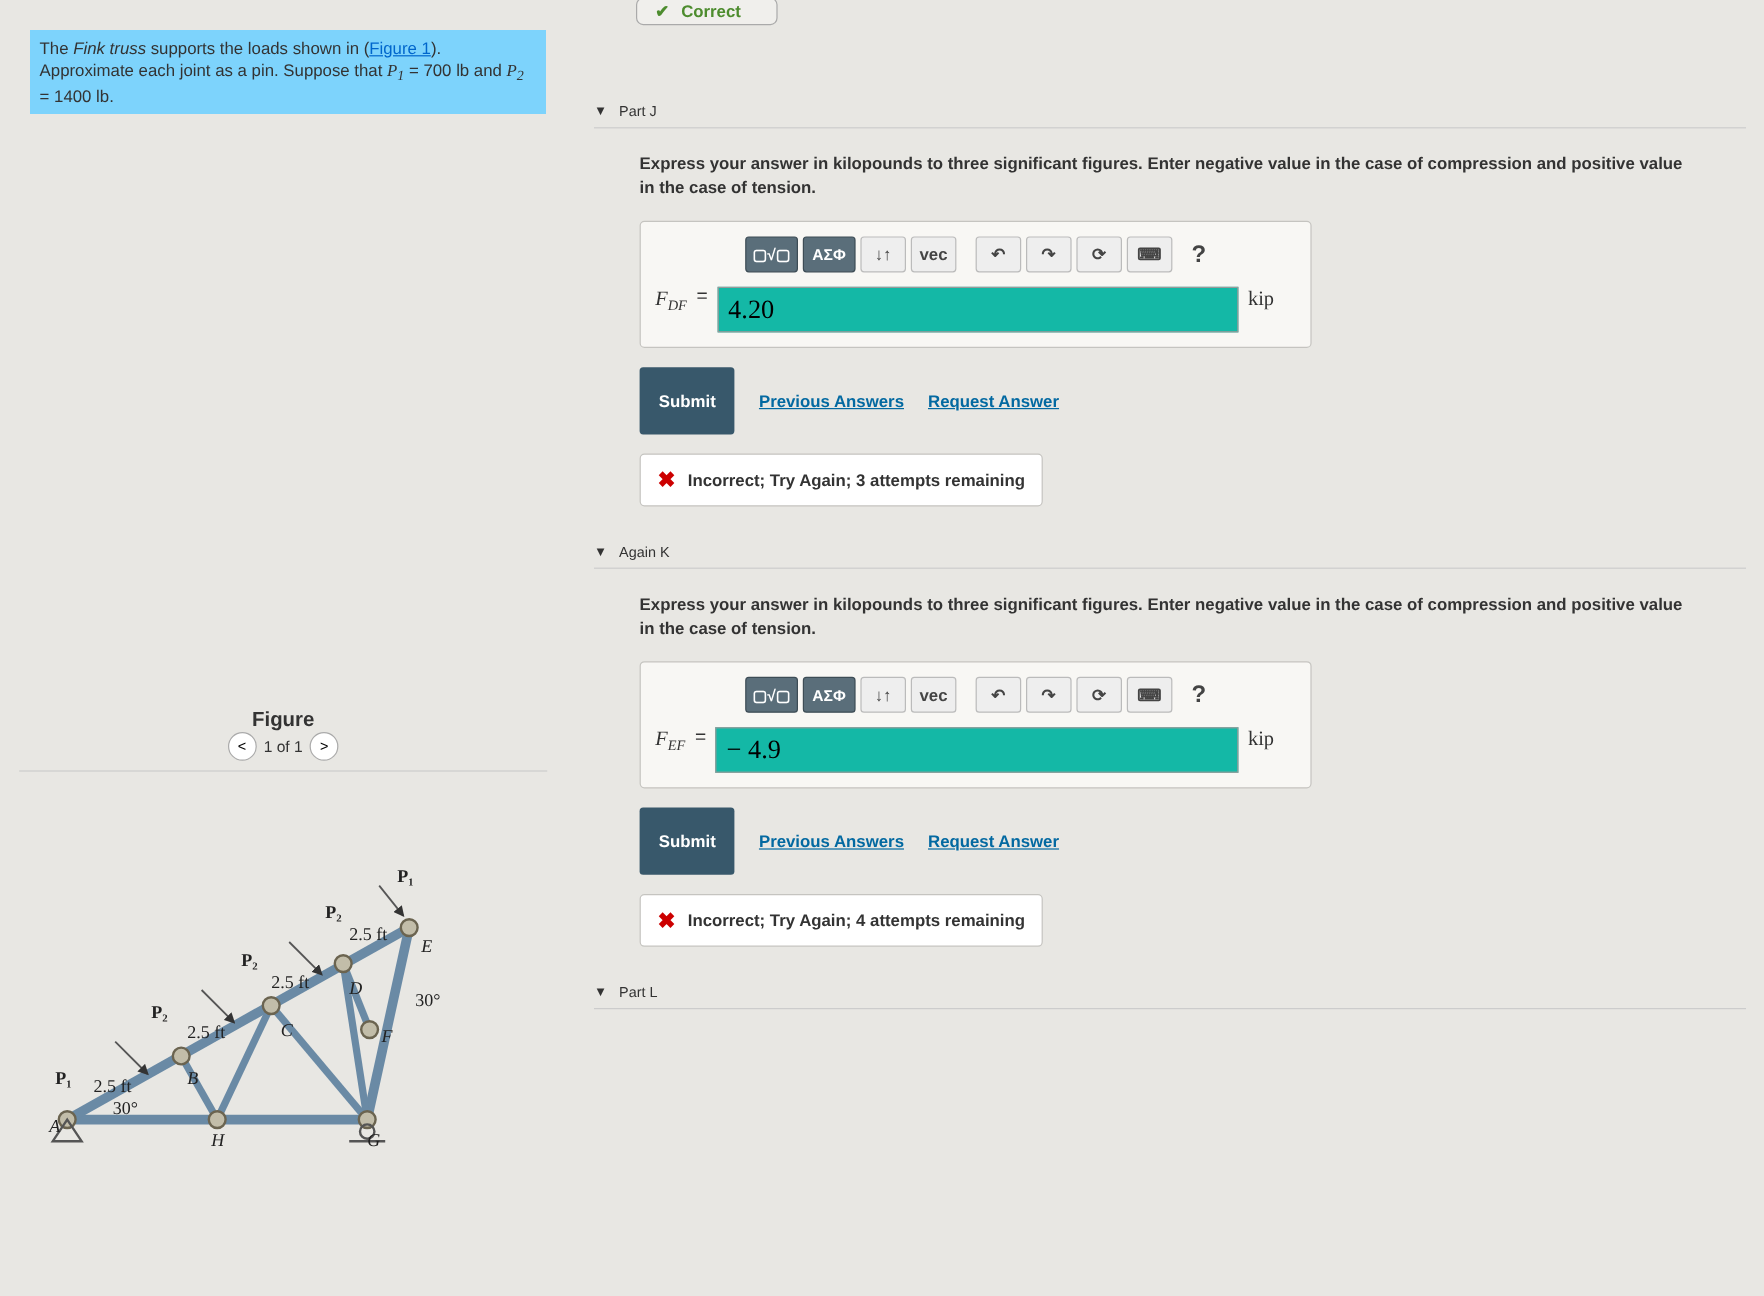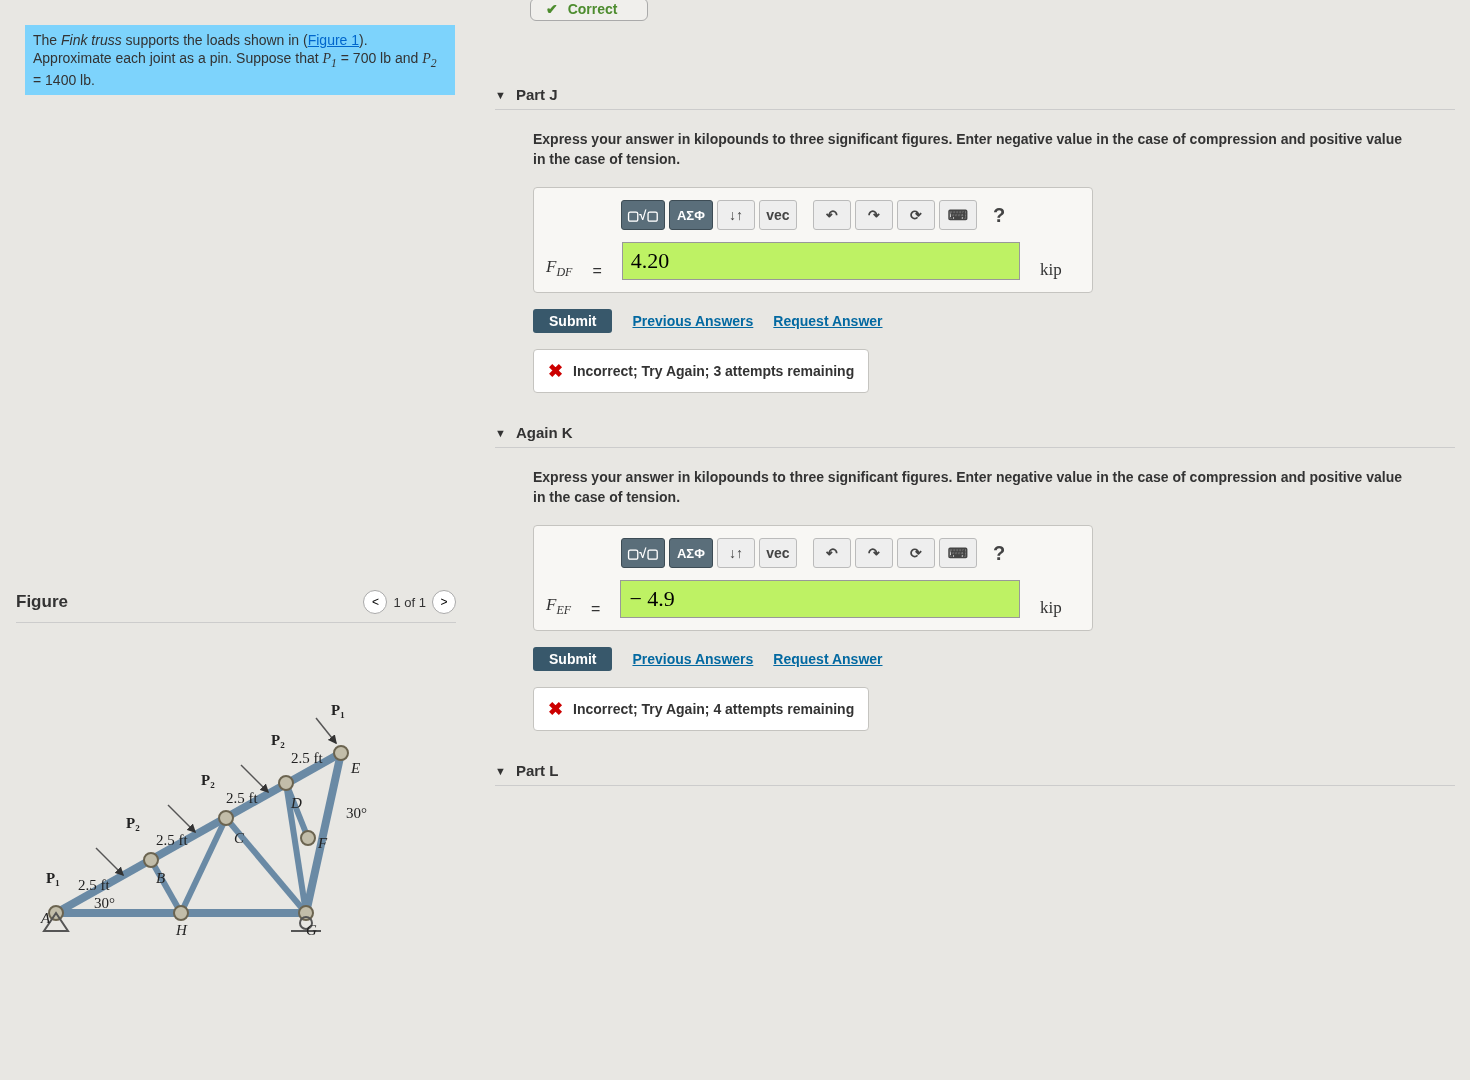--- a/index.html
+++ b/index.html
@@ -11,51 +11,51 @@
   .problem-statement .math { font-family: 'Times New Roman', serif; font-style: italic; }
   
   .correct-badge { position: absolute; left: 530px; top: -2px; background: #f0efec; border: 1px solid #aaa; border-radius: 6px; padding: 2px 30px 3px 15px; font-size: 14px; font-weight: bold; color: #4d8c2e; }
   .correct-badge::before { content: "✔"; color: #4d8c2e; margin-right: 6px; }
   
   .right-col { position: absolute; left: 495px; top: 80px; width: 960px; }
   
   .part-block { margin-bottom: 25px; }
   .part-header { display: flex; align-items: center; padding: 6px 0; border-bottom: 1px solid #ccc; }
   .part-header .caret { font-size: 11px; margin-right: 10px; }
-  .part-header .title { font-weight: bold; font-size: 15px; }
+  .part-header .title { font-weight: normal; font-size: 12px; }
   
   .part-body { padding: 20px 5px 0 38px; }
   .prompt-line { font-size: 14px; margin-bottom: 12px; }
   .prompt-line .serif-ital { font-family: 'Times New Roman', serif; font-style: italic; }
   .prompt-bold { font-size: 14px; font-weight: bold; line-height: 1.4; margin-bottom: 18px; max-width: 880px; }
   
   .answer-widget { background: #f8f7f4; border: 1px solid #c5c4c0; border-radius: 4px; padding: 12px; width: 560px; }
   
   .toolbar { display: flex; gap: 4px; justify-content: center; margin-bottom: 12px; align-items: center; }
   .tool-btn { background: #5a6e7a; border: 1px solid #3d4c55; border-radius: 3px; width: 38px; height: 30px; display:flex; align-items:center; justify-content:center; color:#fff; font-size:14px; font-weight:bold; }
   .tool-btn.light { background:#eee; color:#444; border:1px solid #bbb; }
   .tool-btn.wide { width: 44px; font-size:13px; }
   .toolbar-gap { width: 8px; }
   
-  .input-row { display:flex; align-items:flex-end; gap:20px; }
+  .input-row { display:flex; align-items:flex-start; gap:8px; }
   .var-label { font-family: 'Times New Roman', serif; font-style: italic; font-size: 17px; }
   .var-label sub { font-style: italic; font-size: 12px; }
   .equals { font-size: 16px; }
-  .val-input { flex:1; height: 38px; border: 1px solid #999; font-size: 22px; padding: 0 8px; font-family: 'Times New Roman', serif; background:#bef264; }
+  .val-input { flex:1; height: 38px; border: 1px solid #999; font-size: 22px; padding: 0 8px; font-family: 'Times New Roman', serif; background:#14b8a6; }
   .unit { font-family: 'Times New Roman', serif; font-size: 17px; width:40px; text-align:left; }
   
   .submit-row { margin-top: 16px; display:flex; align-items:center; gap: 20px; }
-  .submit-btn { background:#38586b; color:#fff; border:none; padding:4px 16px; font-size:14px; border-radius:3px; font-weight:bold; }
+  .submit-btn { background:#38586b; color:#fff; border:none; padding:20px 16px; font-size:14px; border-radius:3px; font-weight:bold; }
   .link-u { color:#0369a1; text-decoration: underline; font-size:14px; font-weight:bold; }
   
   .feedback-box { margin-top: 16px; background:#fff; border:1px solid #c5c4c0; border-radius:4px; padding:10px 14px; display:inline-flex; align-items:center; gap:10px; font-size:14px; font-weight:bold; }
   .x-icon { color:#cc0000; font-size:18px; font-weight:bold; }
   
   .figure-panel { position: absolute; left: 16px; top: 590px; width: 440px; }
-  .figure-head { display:flex; justify-content:space-between; align-items:center; border-bottom:1px solid #ccc; padding-bottom:8px; }
+  .figure-head { display:flex; justify-content:space-between; align-items:center; border-bottom:1px solid #ccc; padding-bottom:8px;flex-direction:column; }
   .figure-head h3 { font-size:17px; font-weight:bold; }
   .fig-nav { display:flex; align-items:center; gap:6px; font-size:13px; }
   .circ-btn { width:24px; height:24px; border:1px solid #aaa; border-radius:50%; display:flex; align-items:center; justify-content:center; background:#fff; font-size:12px; }
   
   .truss-svg { margin-top: 60px; }
   
   .question-mark { font-size:20px; font-weight:bold; color:#444; }
 </style>
 </head>
 <body>

